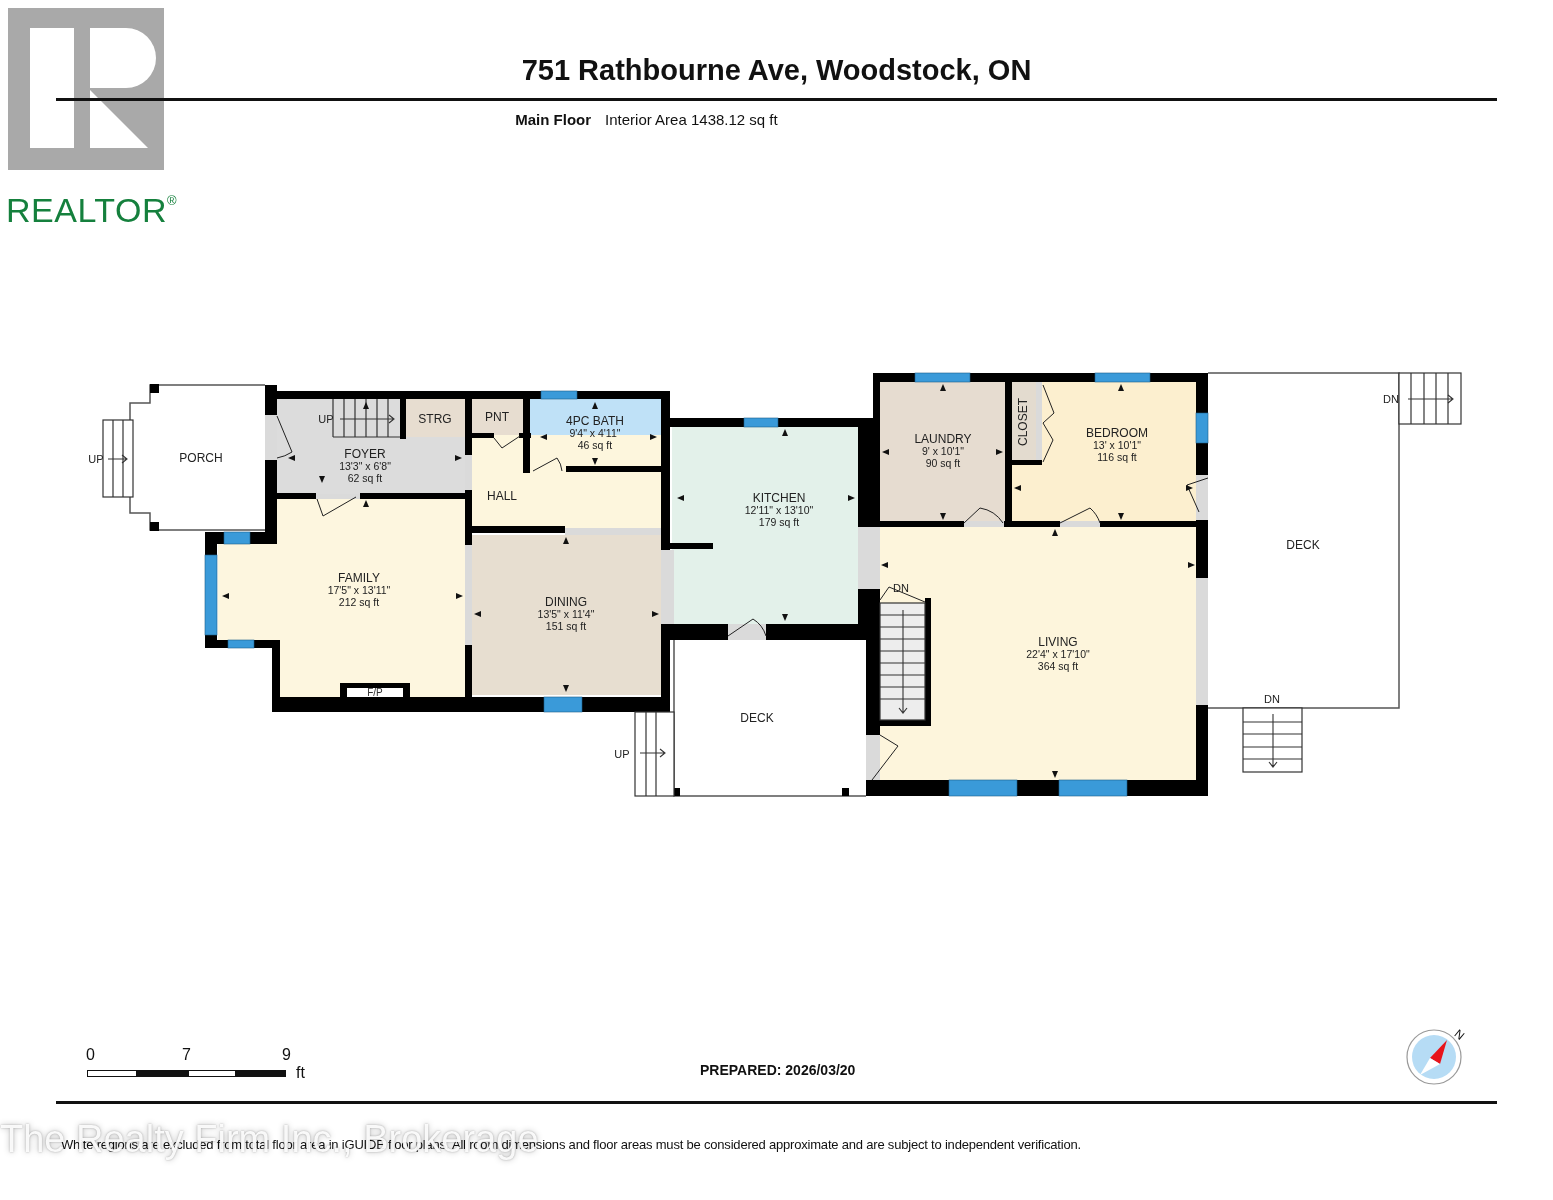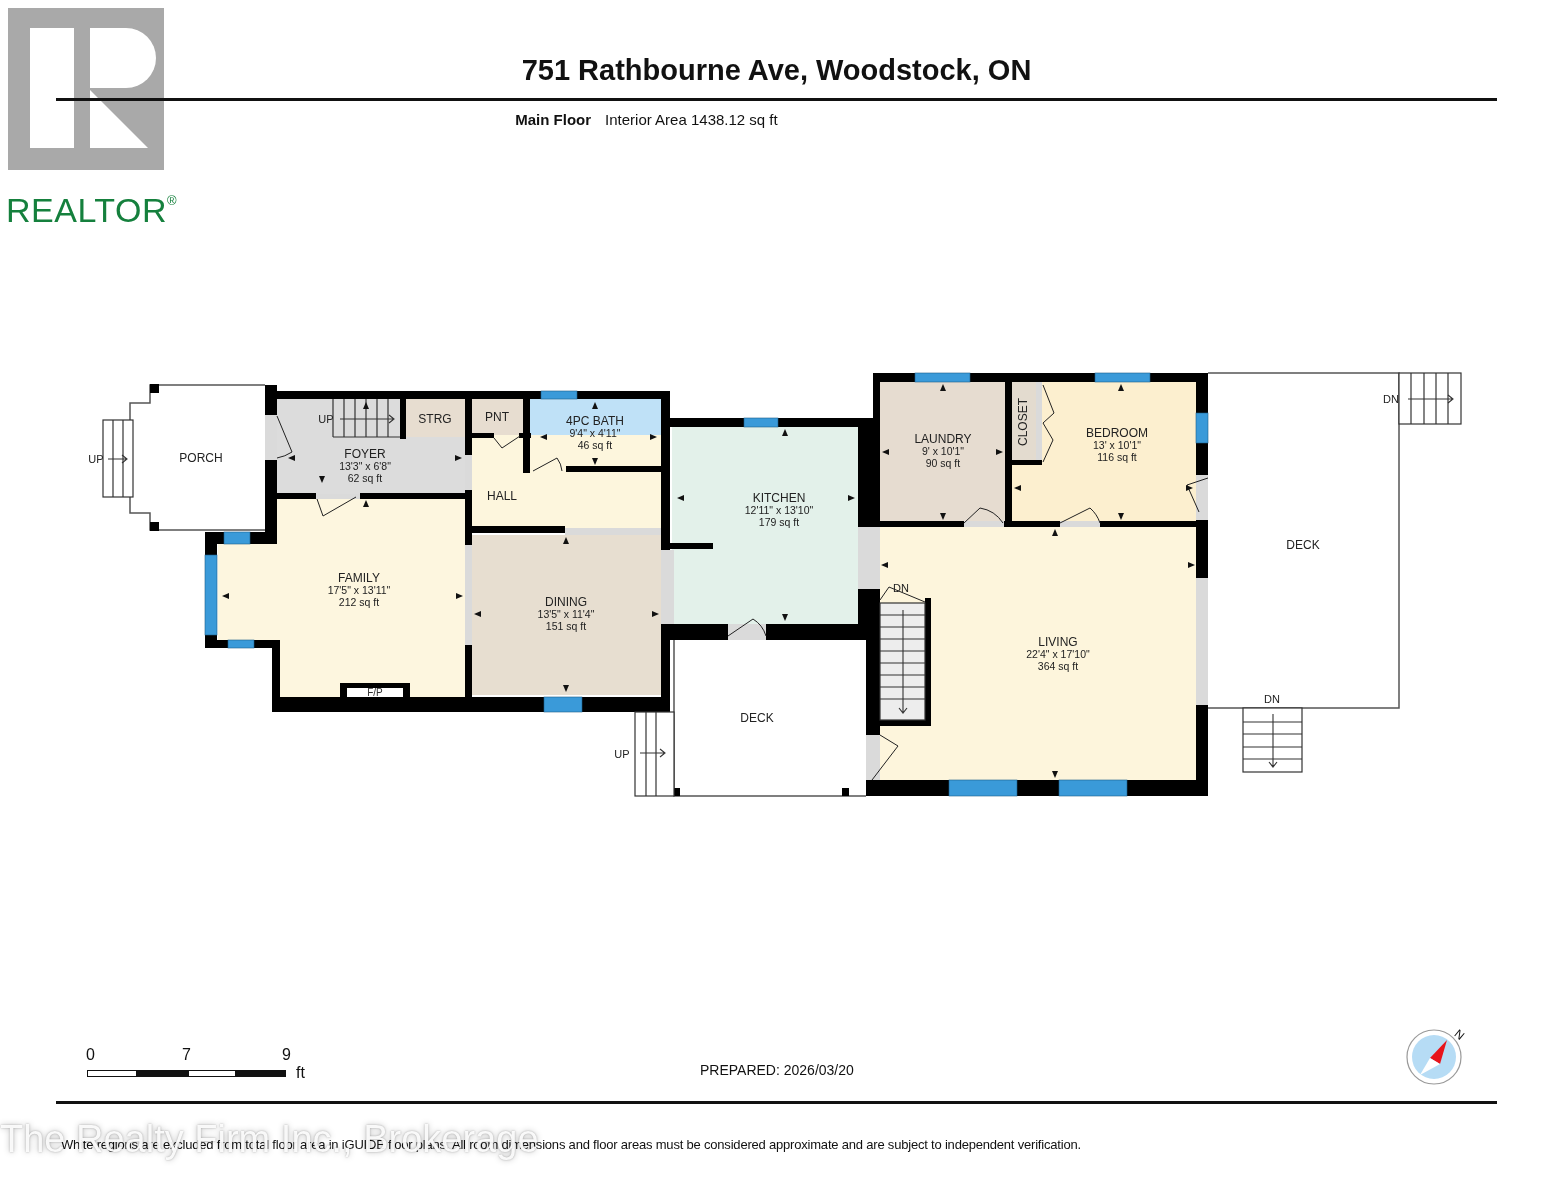--- a/index.html
+++ b/index.html
@@ -10,21 +10,21 @@
   #logo-text sup { font-size: 13px; vertical-align: top; position: relative; top: 2px; }
   #title { left: 0; width: 1553px; top: 54px; text-align: center; font-size: 29px; font-weight: bold; }
   #rule-top { left: 56px; top: 98px; width: 1441px; height: 3px; background: #111; }
   #subtitle { left: 0; width: 1293px; top: 111px; text-align: center; font-size: 15px; }
   #subtitle b { font-weight: bold; margin-right: 14px; }
   #plan { left: 0; top: 0; }
   #scale { left: 84px; top: 1046px; width: 240px; height: 40px; }
   #scale .lab { position: absolute; font-size: 16px; top: 0; }
   #scale .bar { position: absolute; top: 24px; height: 7px; border: 1px solid #111; box-sizing: border-box; }
   #scale .ft { position: absolute; left: 212px; top: 18px; font-size: 16px; }
-  #prepared { left: 700px; top: 1062px; font-size: 14px; }
+  #prepared { left: 700px; top: 1062px; font-size: 14px; font-weight: bold; }
   #compass { left: 1400px; top: 1020px; width: 70px; height: 70px; }
   #rule-bottom { left: 56px; top: 1101px; width: 1441px; height: 3px; background: #111; }
   #disclaimer { left: 61px; top: 1114px; font-size: 13px; letter-spacing: -0.2px; margin-top: 23px; }
   #watermark { left: 0; width: 1553px; top: 1118px; font-size: 38px; color: rgba(255,255,255,0.92); text-shadow: 0 0 6px rgba(0,0,0,0.25), 0 0 2px rgba(0,0,0,0.3); }
   svg text { font-family: "Liberation Sans", sans-serif; }
 </style>
 </head>
 <body>
 
 <div id="logo" class="abs">

